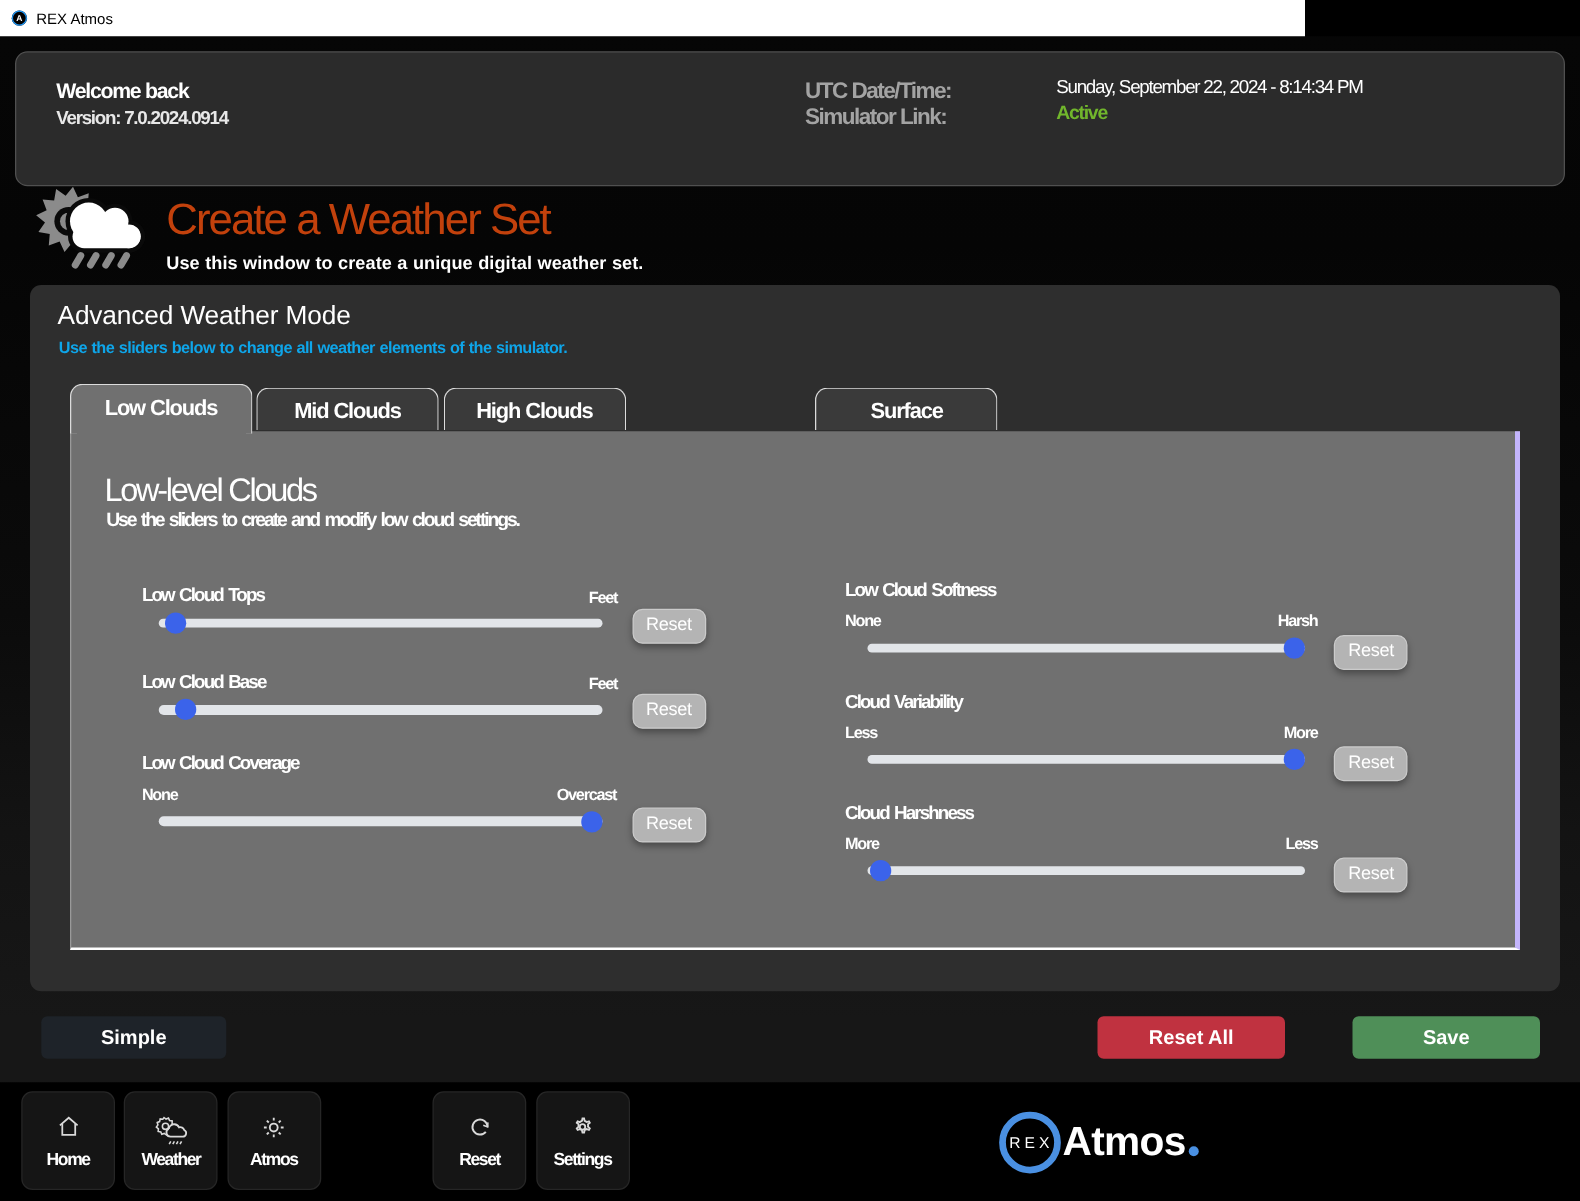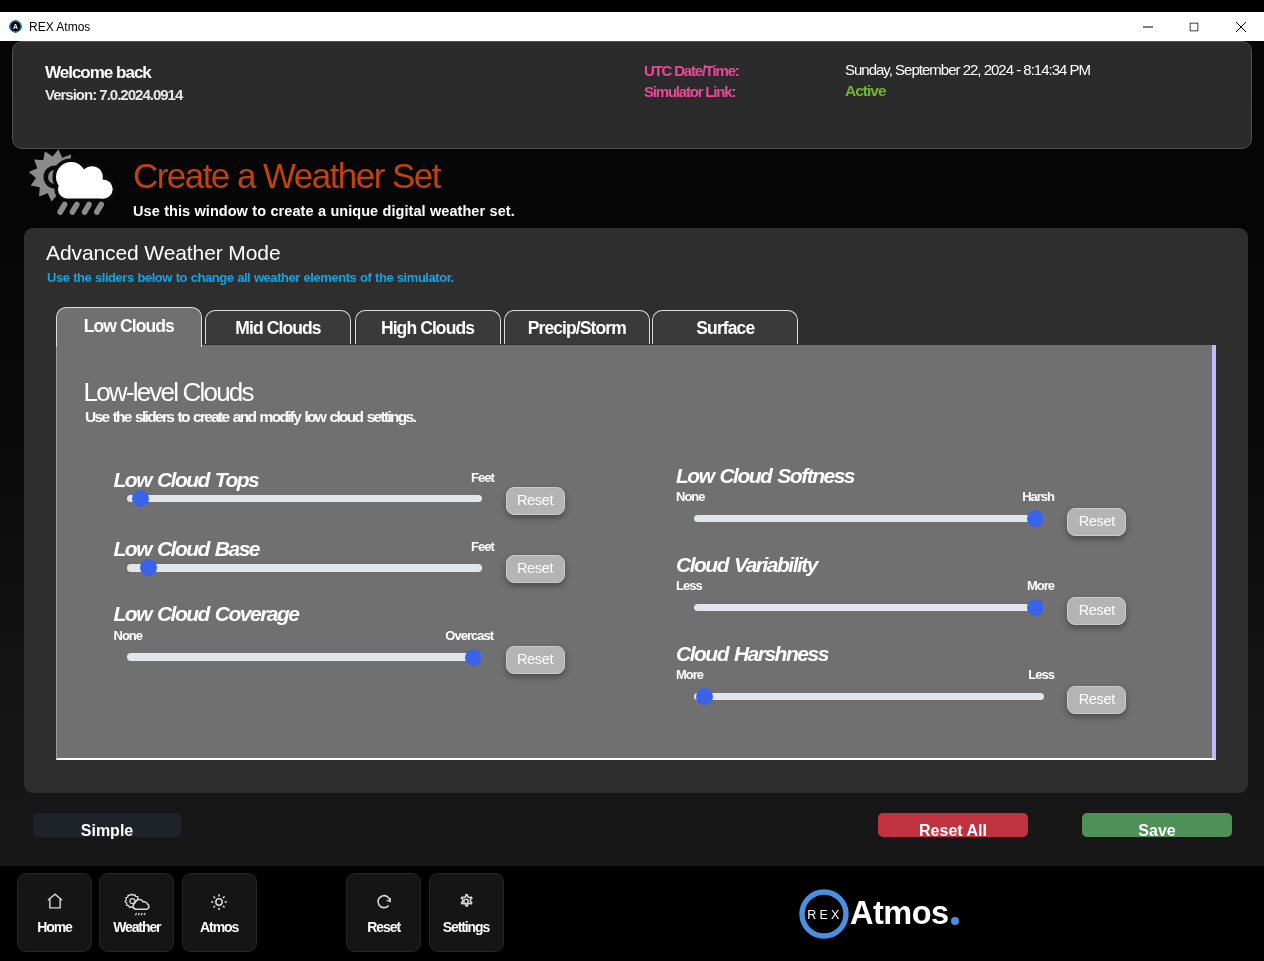--- a/index.html
+++ b/index.html
@@ -2,32 +2,32 @@
 <html><head>
 <meta charset="utf-8">
 <style>
 * { margin:0; padding:0; box-sizing:border-box; }
 html,body { width:1264px; height:961px; overflow:hidden; background:#000;
   font-family:"Liberation Sans", sans-serif; }
 #content-bg { position:absolute; left:0; top:29px; width:1264px; height:837px;
   background:linear-gradient(180deg, #060606 0%, #050505 20%, #0b0b0b 55%, #131313 76%, #171717 94%, #171717 100%); }
 
 
-#titlebar { position:absolute; left:0; top:12px; width:1264px; height:29px; background:#ffffff;text-align:center; }
+#titlebar { position:absolute; left:0; top:0; width:1044px; height:29px; background:#ffffff;text-align:center; }
 #titlebar .appicon { position:absolute; left:9px; top:8px; width:13px; height:13px; }
 #titlebar .apptitle { position:absolute; left:29px; top:7.5px; font-size:12px; color:#000; }
 .winbtn { position:absolute; top:0; width:46px; height:29px; color:#000; }
 .winbtn svg { position:absolute; left:50%; top:50%; transform:translate(-50%,-50%); }
 
 
 #welcome { position:absolute; left:12px; top:41px; width:1240px; height:108px;
   background:#2b2b2b; border:1px solid #505050; border-radius:10px; }
 #welcome .wb { position:absolute; left:32px; top:20.5px; font-size:17px; font-weight:bold; color:#fff; letter-spacing:-1px; }
 #welcome .ver { position:absolute; left:32px; top:43.5px; font-size:15px; font-weight:bold; color:#e8e8e8; letter-spacing:-1px; }
-#welcome .lbl { position:absolute; left:631px; font-size:15px; font-weight:bold; color:#ec4899; letter-spacing:-1.2px; }
+#welcome .lbl { position:absolute; left:631px; font-size:18px; font-weight:bold; color:#a3a3a3; letter-spacing:-1.2px; }
 #welcome .val { position:absolute; left:832px; font-size:15px; color:#fff; letter-spacing:-1px; }
 #welcome .green { color:#71b62c; font-weight:bold; font-size:15.5px; }
 
 
 #heroicon { position:absolute; left:28px; top:143px; }
 #herotitle { position:absolute; left:133px; top:158.3px; font-size:35px; line-height:35px; color:#c2410c; letter-spacing:-1.55px; }
 #herosub { position:absolute; left:133px; top:203.5px; font-size:14.5px; line-height:14.5px; color:#fff; font-weight:bold; letter-spacing:0.05px; word-spacing:0.3px; }
 
 
 #panel { position:absolute; left:24px; top:228px; width:1224px; height:565px;
@@ -41,30 +41,30 @@
   color:#fff; font-size:17.5px; font-weight:bold; text-align:center; line-height:34px; letter-spacing:-0.9px; }
 .tab.active { background:#707070; height:40px; top:78.8px; z-index:3; line-height:37px; }
 
 
 #inner { position:absolute; left:32px; top:116.5px; width:1160px; height:415.5px;
   background:#707070; border-right:4px solid #c4b5fd; border-bottom:2px solid #fff;
   border-left:1px solid #9a9a9a; z-index:2; }
 #inner h3 { position:absolute; left:26.5px; top:34.5px; font-size:26px; line-height:26px; color:#fff; font-weight:normal; letter-spacing:-1.8px; }
 #inner .isub { position:absolute; left:28px; top:64px; font-size:15.5px; line-height:15.5px; color:#fff; font-weight:bold; letter-spacing:-1.7px; word-spacing:1.7px; }
 
-.slabel { position:absolute; font-size:21px; font-weight:bold; color:#fff; letter-spacing:-1.5px; word-spacing:1.6px;font-style:italic; }
+.slabel { position:absolute; font-size:15px; font-weight:bold; color:#fff; letter-spacing:-1.5px; word-spacing:1.6px; }
 .mm { position:absolute; font-size:13px; font-weight:bold; color:#fff; letter-spacing:-1px; word-spacing:0.6px; }
 .track { position:absolute; width:355px; height:7.5px; background:#e2e5e9; border-radius:4px; }
 .thumb { position:absolute; width:17px; height:17px; border-radius:50%; background:#3b63ea; top:-4.7px; }
 .rbtn { position:absolute; width:59px; height:28px; background:#b4b4b4; border:1.5px solid #cbcbcb;
   border-radius:8px; color:#fff; font-size:14.5px; text-align:center; line-height:25px; letter-spacing:-0.3px;
   box-shadow:0 3px 6px rgba(0,0,0,0.35); }
 
 
-.bigbtn { position:absolute; top:813px; height:24px; border-radius:5px; color:#fff;
+.bigbtn { position:absolute; top:813px; height:34px; border-radius:5px; color:#fff;
   font-size:16px; font-weight:bold; text-align:center; line-height:36px; }
 #btn-simple { left:33px; width:148px; background:#1e2329; }
 #btn-resetall { left:878px; width:150px; background:#c03240; }
 #btn-save { left:1082px; width:150px; background:#4f8f58; }
 
 
 #navbar { position:absolute; left:0; top:866px; width:1264px; height:95px; background:#000; }
 .navcard { position:absolute; top:7px; width:75px; height:79px; background:#151515;
   border:1px solid #262626; border-radius:9px; }
 .navcard svg { position:absolute; left:50%; top:17px; transform:translateX(-50%); }
@@ -140,21 +140,20 @@
 <div id="herotitle">Create a Weather Set</div>
 <div id="herosub">Use this window to create a unique digital weather set.</div>
 
 <div id="panel">
   <h2>Advanced Weather Mode</h2>
   <div class="psub">Use the sliders below to change all weather elements of the simulator.</div>
 
   <div class="tab active" style="left:31.8px;">Low Clouds</div>
   <div class="tab" style="left:181px;">Mid Clouds</div>
   <div class="tab" style="left:330.5px;">High Clouds</div>
-  <div class="tab" style="left:479.8px;">Precip/Storm</div>
   <div class="tab" style="left:628.3px;">Surface</div>
 
   <div id="inner">
     <h3>Low-level Clouds</h3>
     <div class="isub">Use the sliders to create and modify low cloud settings.</div>
 
     <div class="slabel" style="left:56.5px; top:123.5px;">Low Cloud Tops</div>
     <div class="mm" style="left:414px; top:125.5px; width:22px; text-align:right;">Feet</div>
     <div class="track" style="left:70px; top:150.2px;">
         <div class="thumb" style="left:5px;"></div>

